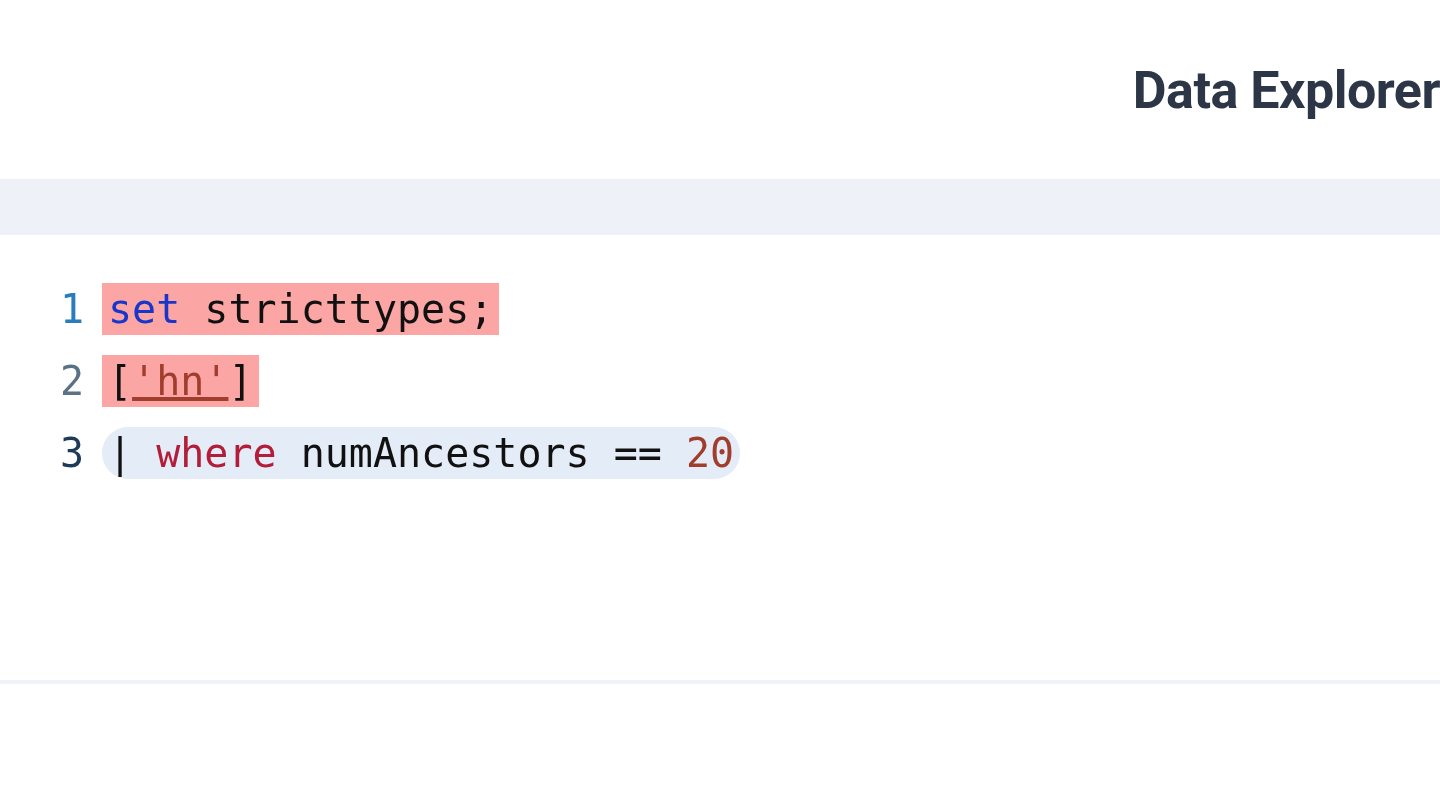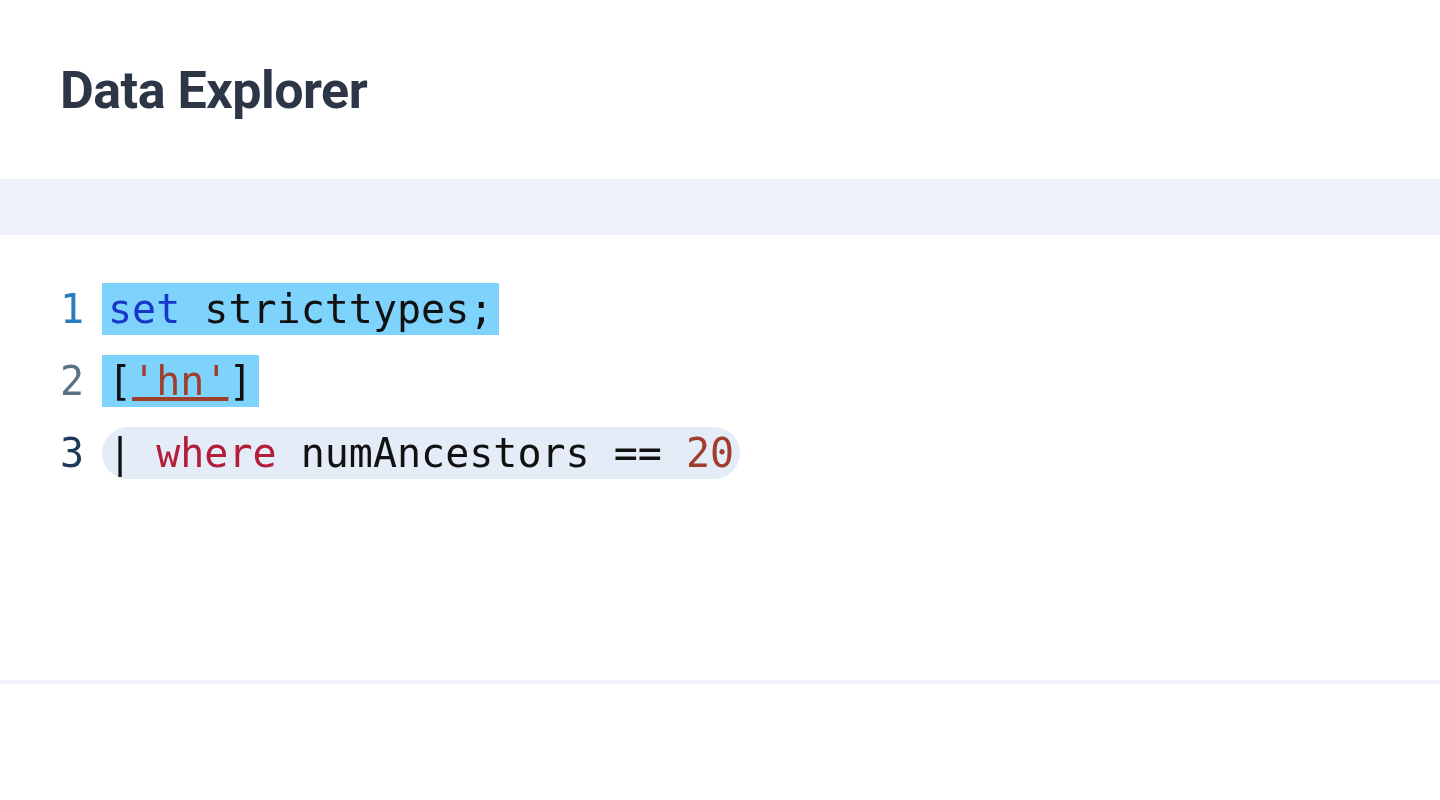--- a/index.html
+++ b/index.html
@@ -9,20 +9,21 @@
     background: #ffffff;
     font-family: -apple-system, BlinkMacSystemFont, "Segoe UI", Roboto, Helvetica, Arial, sans-serif;
     overflow: hidden;
   }
   .page-title {
     font-size: 52px;
     font-weight: 700;
     color: #2c3646;
     padding: 60px 0 0 60px;
     letter-spacing: -0.5px;
+    text-align: right;
   }
   .toolbar-band {
     margin-top: 58px;
     height: 56px;
     background: #eef1f7;
     width: 100%;
   }
   .editor {
     padding-top: 48px;
     padding-left: 56px;
@@ -43,21 +44,21 @@
   .ln1 { color: #2a7dbc; }
   .ln2 { color: #5b7285; }
   .ln3 { color: #1e3a5a; }
   .code {
     font-family: "SFMono-Regular", ui-monospace, Menlo, Monaco, Consolas, monospace;
     font-size: 40px;
     white-space: pre;
     line-height: 1.2;
     padding: 2px 6px;
   }
-  .sel-light { background: #7dd3fc; }
+  .sel-light { background: #fca5a5; }
   .sel-blue  { background: #e3ecf7; border-radius: 26px; }
   .current-line {
     position: relative;
   }
   .current-line::before{
     content:"";
     position:absolute;
     left:46px; 
     right:-1440px;
     top:-4px; bottom:-4px;

